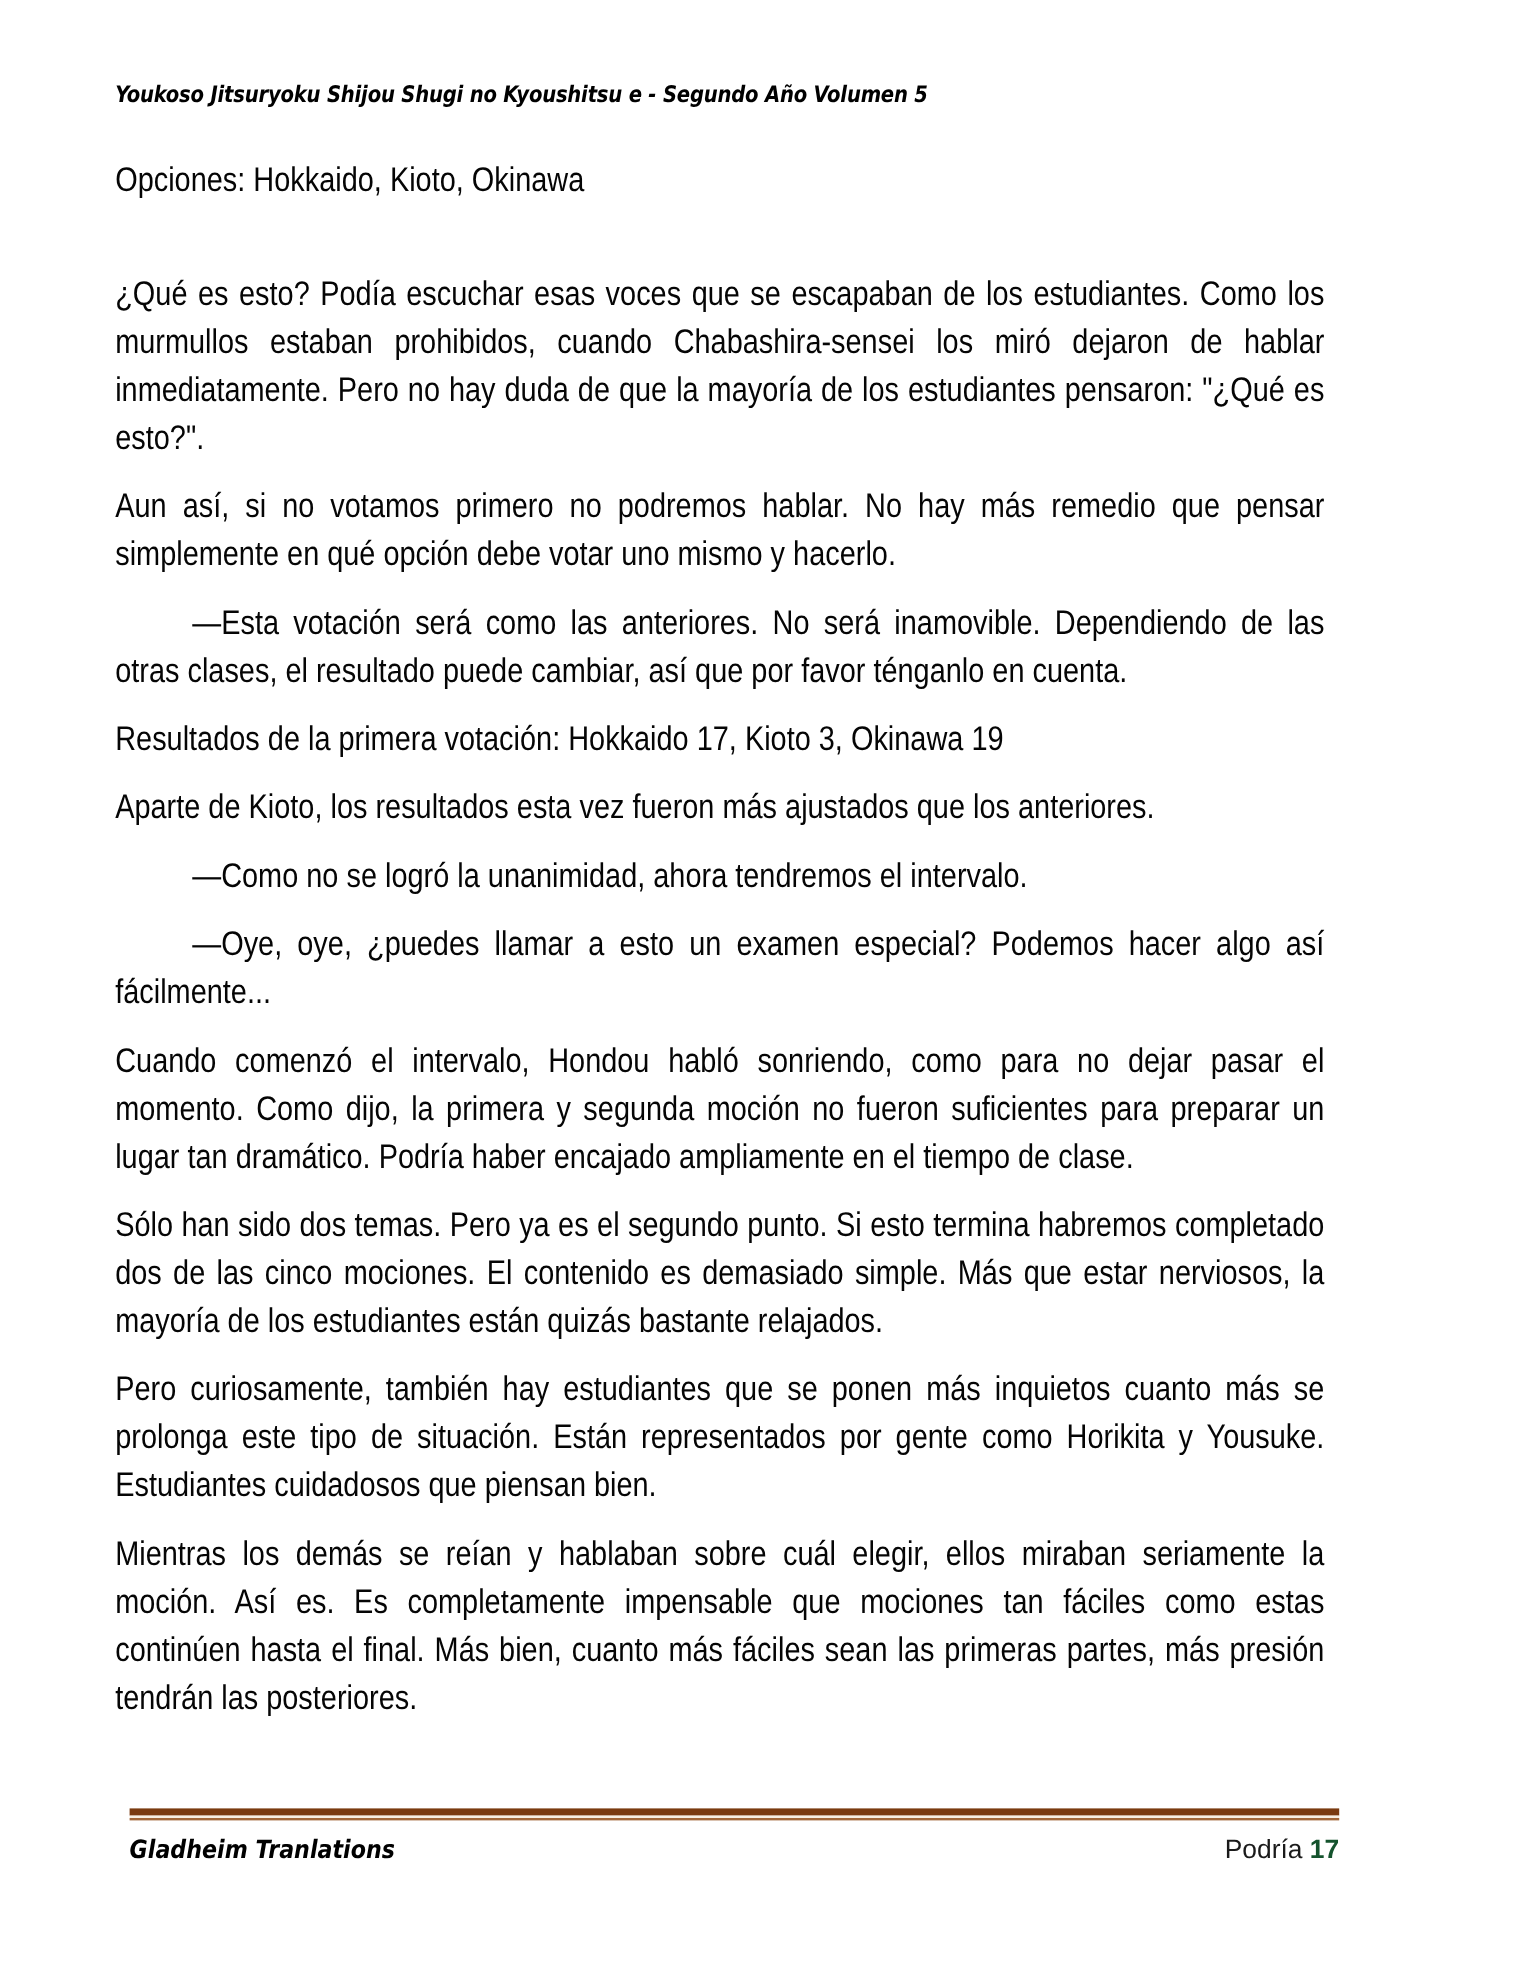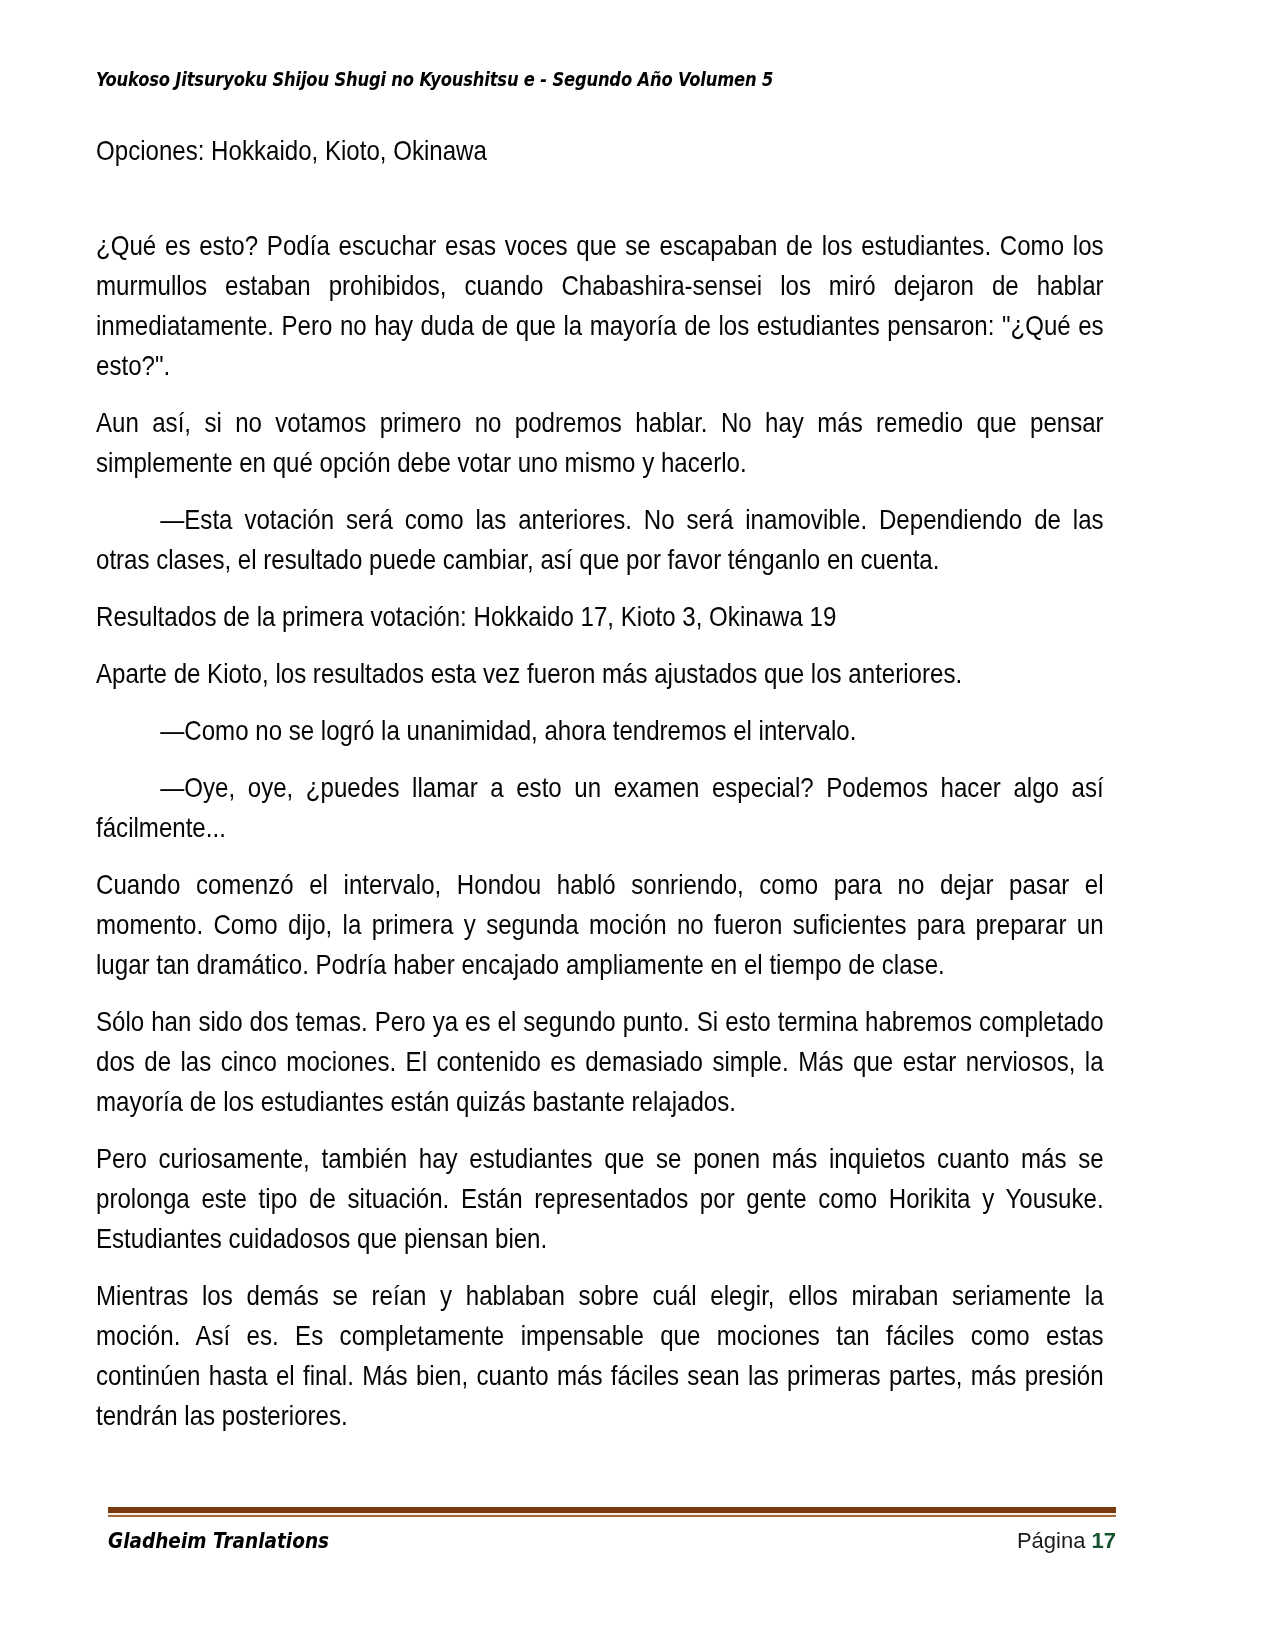--- a/index.html
+++ b/index.html
@@ -184,19 +184,19 @@
 
   <div class="footer">
     <div class="footer-rule">
       <div class="rule-thick"></div>
       <div class="rule-gap"></div>
       <div class="rule-thin"></div>
     </div>
     <div class="footer-row">
       <div class="footer-brand">Gladheim Tranlations</div>
       <div class="footer-page">
-        <span>Página</span>
+        <span>Podría</span>
         <span class="pagenum">17</span>
       </div>
     </div>
   </div>
 
 </div>
 
 </body></html>

